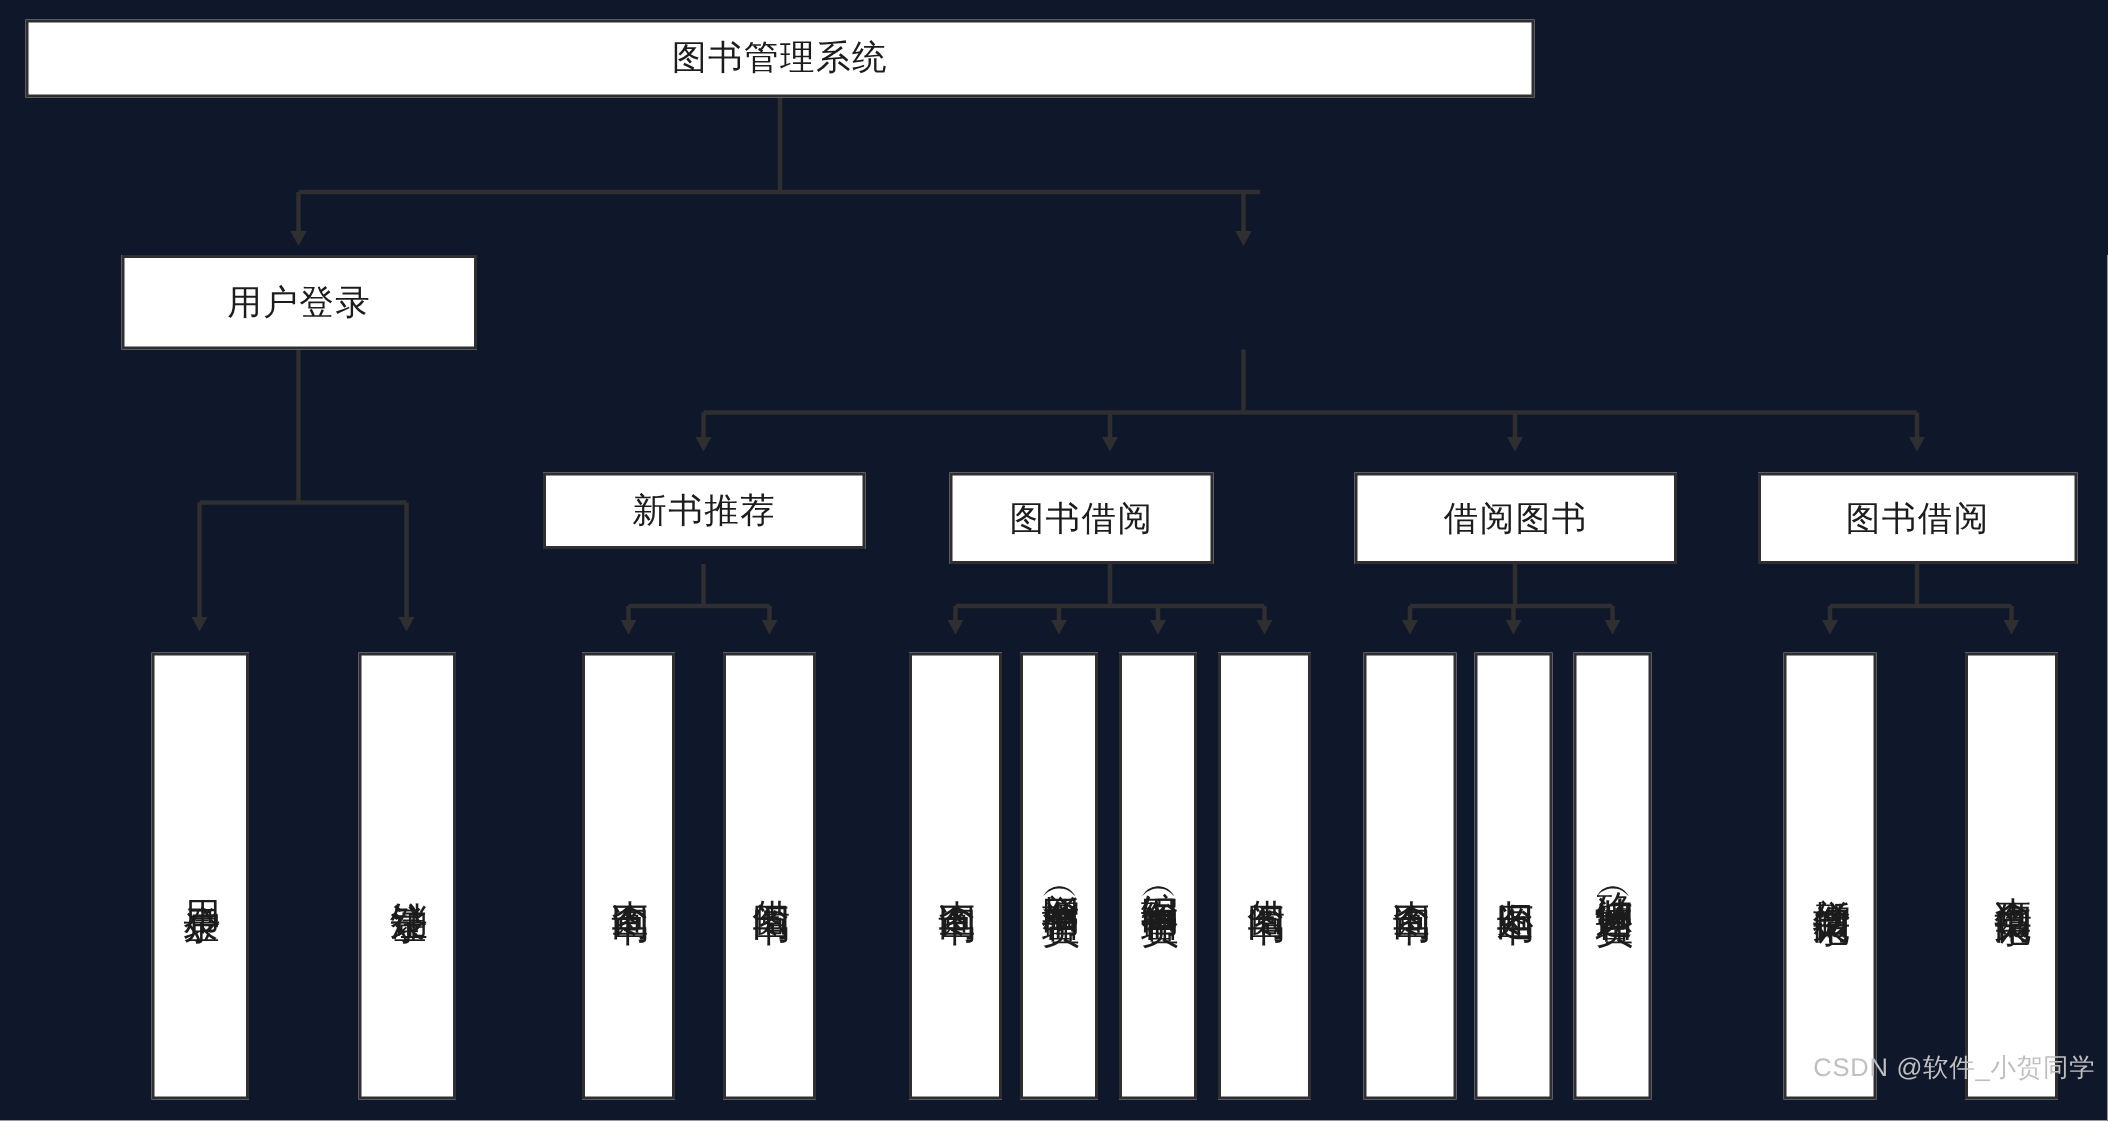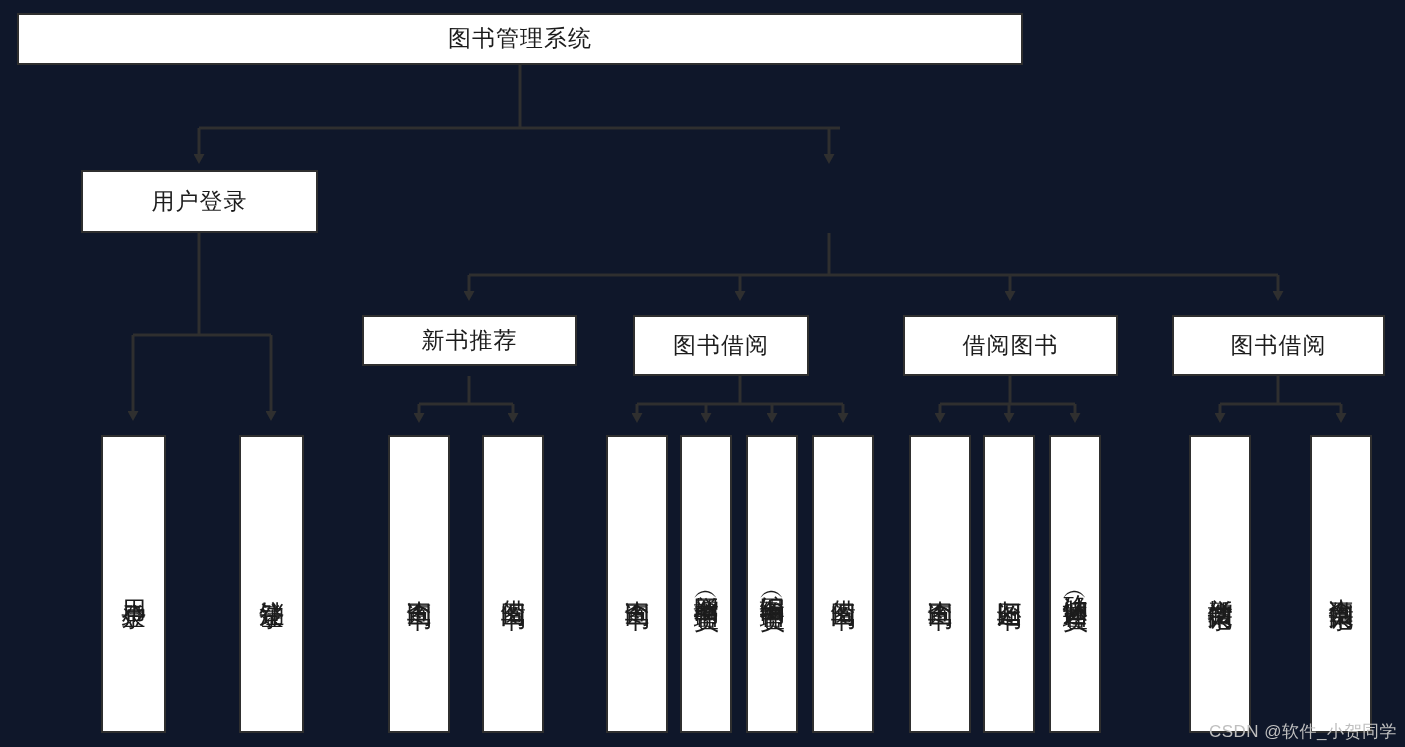--- a/index.html
+++ b/index.html
@@ -48,21 +48,21 @@
     padding: 4px 0;
   }
   .node-v .vlabel {
     writing-mode: vertical-rl;
     text-orientation: upright;
     display: block;
   }
   .watermark {
     position: absolute;
     right: 8px;
-    bottom: 4px;
+    bottom: 24px;
     font-size: 17px;
     color: #bfbfbf;
     letter-spacing: 0.5px;
     white-space: nowrap;
     font-family: "Liberation Sans", "DejaVu Sans", sans-serif;
     margin-top: 20px;
   }
 </style>
 </head>
 <body>

